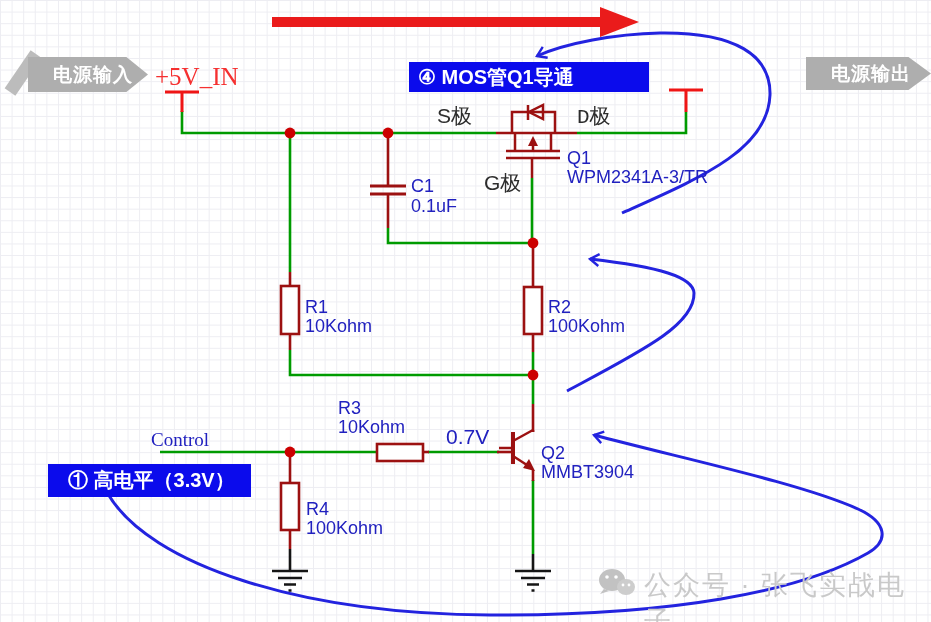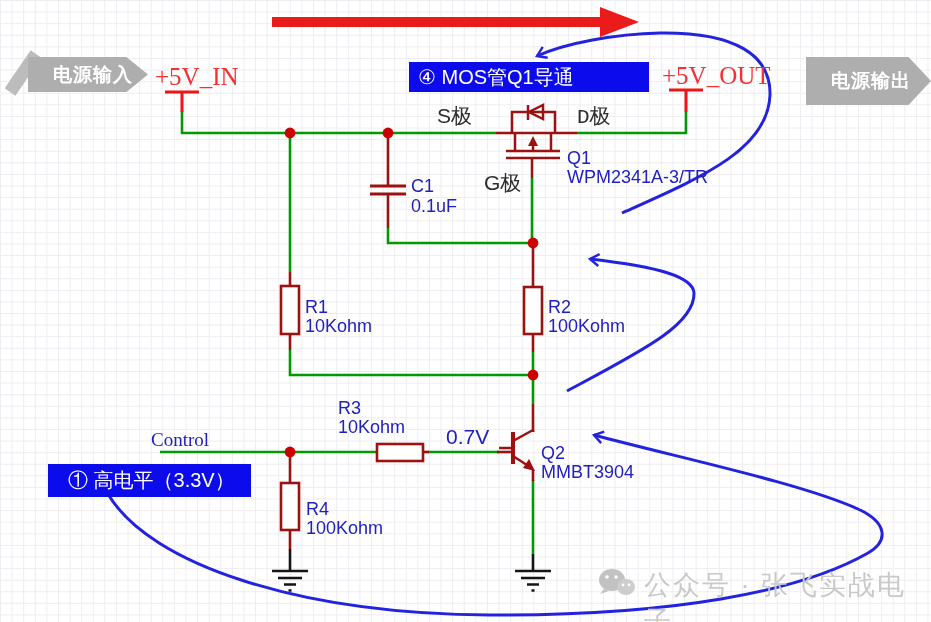--- a/index.html
+++ b/index.html
@@ -14,21 +14,21 @@
   }
   svg.layer{position:absolute;left:0;top:0;}
   .abs{position:absolute;white-space:nowrap;}
   .net-label{font-family:"Liberation Serif", serif;font-size:25px;color:#f53030;}
   .pin-label{font-size:21px;color:#2d2d2d;}
   .cmp-label{font-size:18px;color:#2121bf;}
   .vbe-label{font-size:21px;color:#2121bf;}
   .control-label{font-family:"Liberation Serif", serif;font-size:19px;color:#2121bf;}
   .ann{
     position:absolute;display:flex;align-items:center;
-    background:#0b0bec;color:#ffffff;font-weight:normal;font-size:20px;
+    background:#0b0bec;color:#ffffff;font-weight:bold;font-size:20px;
     padding-left:9px;white-space:nowrap;box-sizing:border-box;
   }
   .tag{
     position:absolute;display:flex;align-items:center;
     background:#aeaeae;color:#ffffff;font-weight:bold;font-size:19px;
     padding-left:25px;letter-spacing:1px;box-sizing:border-box;
     clip-path:polygon(0 0,82% 0,100% 50%,82% 100%,0 100%);
   }
   .watermark{
     position:absolute;display:flex;align-items:center;gap:8px;
@@ -148,26 +148,25 @@
       <circle cx="616" cy="577" r="1.8" fill="#ffffff"></circle>
       <circle cx="623" cy="585" r="1.4" fill="#ffffff"></circle>
       <circle cx="629" cy="585" r="1.4" fill="#ffffff"></circle>
       <path d="M604,589 L600,594 L609,591 Z" fill="#c2c2c2"></path>
     </g>
   </svg>
 
   <div class="tag" style="left:28px;top:57px;width:120px;height:35px;">
     <span>电源输入</span>
   </div>
-  <div class="tag" style="left:806px;top:57px;width:125px;height:48px;">
+  <div class="tag" style="left:806px;top:57px;width:125px;height:33px;">
     <span>电源输出</span>
   </div>
 
   <div class="abs net-label" style="left:155px;top:63px;">+5V_IN</div>
-  <div class="abs net-label" style="left:662px;top:62px;">+5V_OUT</div>
   <div class="abs control-label" style="left:151px;top:429px;">Control</div>
   <div class="abs vbe-label" style="left:446px;top:425px;">0.7V</div>
 
   <div class="abs pin-label" style="left:437px;top:102px;">S极</div>
   <div class="abs pin-label" style="left:577px;top:102px;font-family:Liberation Mono, monospace;">D极</div>
   <div class="abs pin-label" style="left:484px;top:169px;">G极</div>
 
   <div class="abs cmp-label" style="left:567px;top:148px;">Q1</div>
   <div class="abs cmp-label" style="left:567px;top:167px;">WPM2341A-3/TR</div>
 

